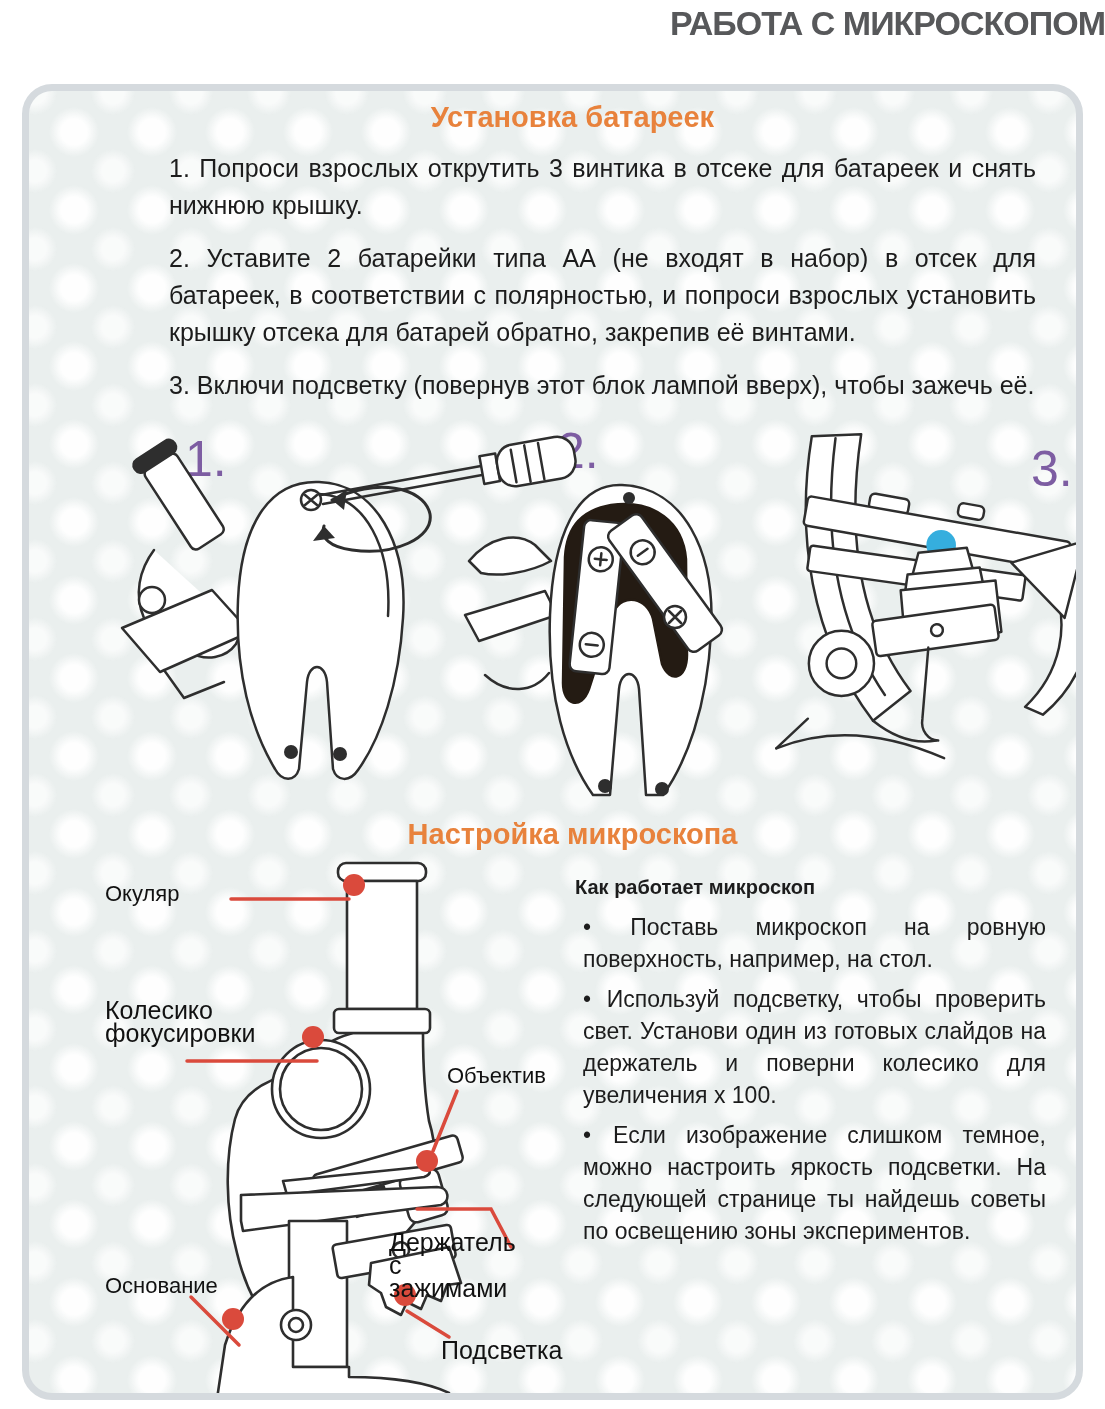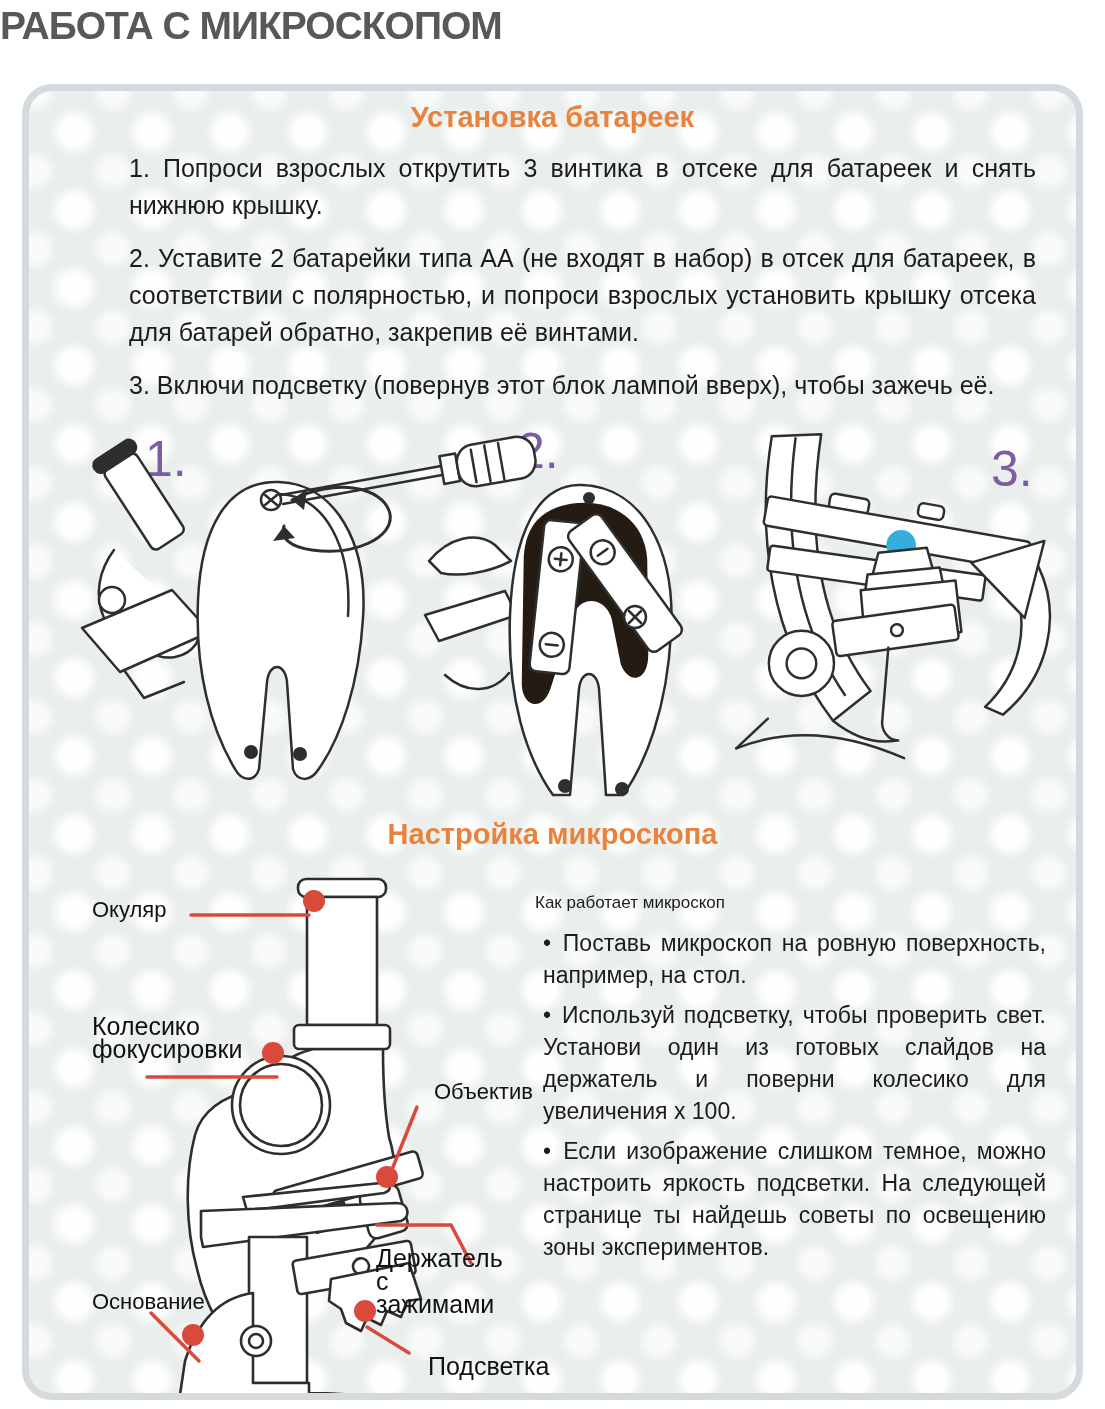--- a/index.html
+++ b/index.html
@@ -5,49 +5,50 @@
   *{margin:0;padding:0;box-sizing:border-box}
   html,body{width:1105px;height:1409px}
   body{
     background:#ffffff;
     font-family:"Liberation Sans","DejaVu Sans",sans-serif;
     color:#1c1c1c;
     position:relative;
     overflow:hidden;
   }
   .page-title{
-    text-align:left;
-    font-size:39px;
+    text-align:right;
+    font-size:34px;
     font-weight:700;
     letter-spacing:-1px;
     color:#57585a;
     padding-top:4px;
   }
   .panel{
     position:absolute;
     left:22px; top:84px;
     width:1061px; height:1316px;
     border:7px solid #d5dade;
     border-radius:30px;
     overflow:hidden;
     background-color:#eaefee;
     background-image:
       radial-gradient(circle, rgba(255,255,255,.95) 0 13px, rgba(255,255,255,0) 25px),
       radial-gradient(circle, rgba(255,255,255,.72) 0 11px, rgba(255,255,255,0) 22px);
     background-size:78px 78px,78px 78px;
     background-position:6px 2px,45px 41px;
+    padding-left:40px;
   }
   .section-heading{
     color:#e8823c;
     font-size:29px;
     font-weight:700;
     text-align:center;
   }
   .heading-battery{margin:10px 0 8px}
-  .heading-setup{margin:6px 0 20px}
+  .heading-setup{margin:6px 0 4px}
   .steps{
     padding:0 24px 0 84px;
     font-size:25px;
     line-height:37px;
     text-align:justify;
   }
   .steps p{margin:16px}
   .figures{
     position:relative;
     height:392px;
@@ -70,33 +71,32 @@
     position:relative;
     flex:0 0 470px;
     width:470px;
     height:615px;
   }
   .dlabel{
     position:absolute;
     font-size:22px;
     line-height:26px;
     color:#111;
-    margin-left:27px;
   }
   .dlabel.small{font-size:25px;line-height:23px}
   .howto{
     flex:1;
     padding:12px 8px 0 6px;
     font-size:23px;
     line-height:32px;
     text-align:justify;
   }
   .howto h3{
-    font-size:17px;
-    font-weight:400;
+    font-size:20px;
+    font-weight:700;
     margin-bottom:4px;
     text-align:left;
   }
   .howto p{margin:8px}
   .blt{padding-right:2px}
   svg{display:block}
 </style>
 </head>
 <body>
 

